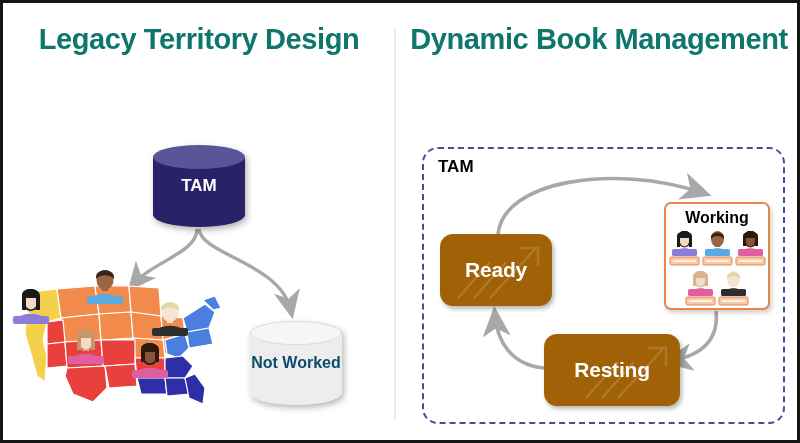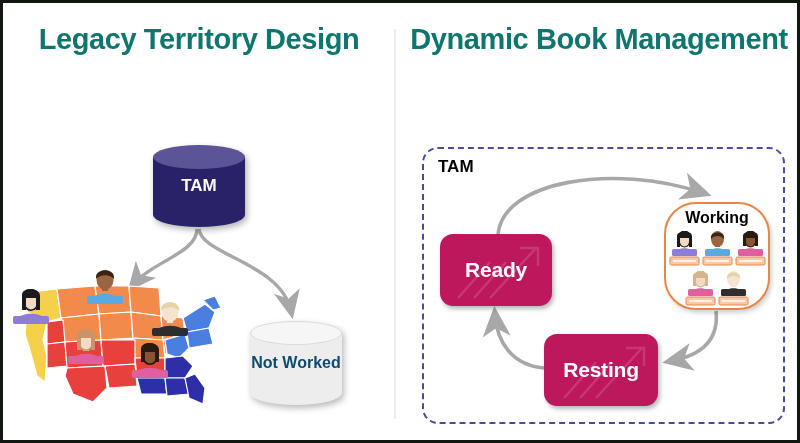--- a/index.html
+++ b/index.html
@@ -95,21 +95,21 @@
     filter: drop-shadow(2px 3px 3px rgba(0,0,0,0.28));
   }
   #cyl-notworked .cyl-body   { background: #ededed; }
   #cyl-notworked .cyl-bottom { background: #ededed; }
   #cyl-notworked .cyl-top    { background: #f6f6f6; border: 1px solid #d9d9d9; box-sizing: border-box; }
   #cyl-notworked .cyl-label  { color: #0c4a6e; font-size: 16px; }
 
   
   .state-box {
     position: absolute;
-    background: #be185d;
+    background: #a16207;
     border-radius: 13px;
     box-shadow: 2px 3px 4px rgba(0,0,0,0.28);
     overflow: hidden;
   }
   .state-label {
     position: absolute;
     left: 0; right: 0;
     top: 50%;
     transform: translateY(-50%);
     text-align: center;
@@ -120,29 +120,29 @@
     z-index: 2;
   }
   .state-watermark {
     position: absolute;
     right: 6px;
     top: 4px;
     opacity: 0.14;
     z-index: 1;
   }
   #box-ready   { left: 437px; top: 231px; width: 112px; height: 72px; }
-  #box-resting { left: 541px; top: 331px; width: 114px; height: 72px; }
+  #box-resting { left: 541px; top: 331px; width: 114px; height: 72px; padding-left: 22px; }
 
   
   #card-working {
     position: absolute;
     left: 661px; top: 199px; width: 106px; height: 108px;
     background: #ffffff;
     border: 2px solid #e8864a;
-    border-radius: 32px;
+    border-radius: 7px;
     box-shadow: 2px 3px 4px rgba(0,0,0,0.18);
     box-sizing: border-box;
   }
   #working-title {
     position: absolute;
     left: 0; right: 0; top: 5px;
     text-align: center;
     font-weight: bold;
     font-size: 16px;
     color: #000000;

